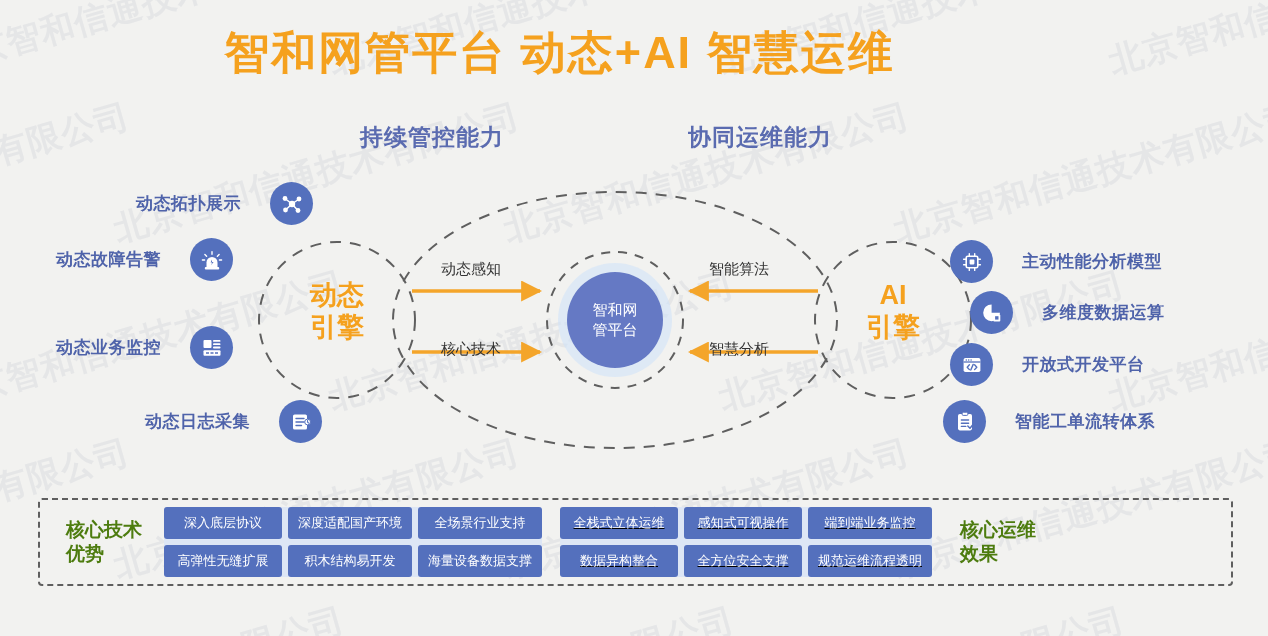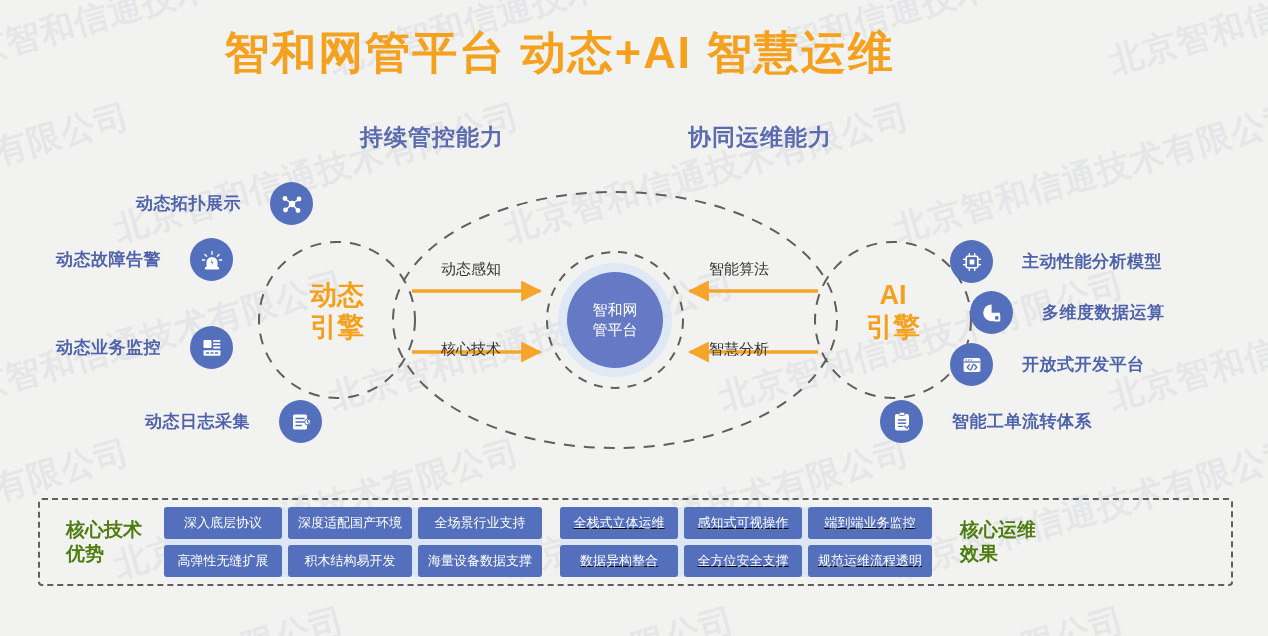--- a/index.html
+++ b/index.html
@@ -139,21 +139,21 @@
   
   #feat-l0 { top: 182px; left: 136px; }
   #feat-l1 { top: 238px; left:  56px; }
   #feat-l2 { top: 326px; left:  56px; }
   #feat-l3 { top: 400px; left: 136px; margin-left: 9px; }
   
   #feat-r0 { top: 182px; left: 896px; }
   #feat-r1 { top: 240px; left: 950px; }
   #feat-r2 { top: 291px; left: 970px; }
   #feat-r3 { top: 343px; left: 950px; }
-  #feat-r4 { top: 400px; left: 880px; }
+  #feat-r4 { top: 400px; left: 943px; }
 
   
   #bottom-panel {
     position: absolute;
     top: 498px; left: 38px;
     width: 1195px; height: 88px;
     border: 2px dashed #5f5f5f;
     border-radius: 4px;
     display: flex;
     align-items: center;

